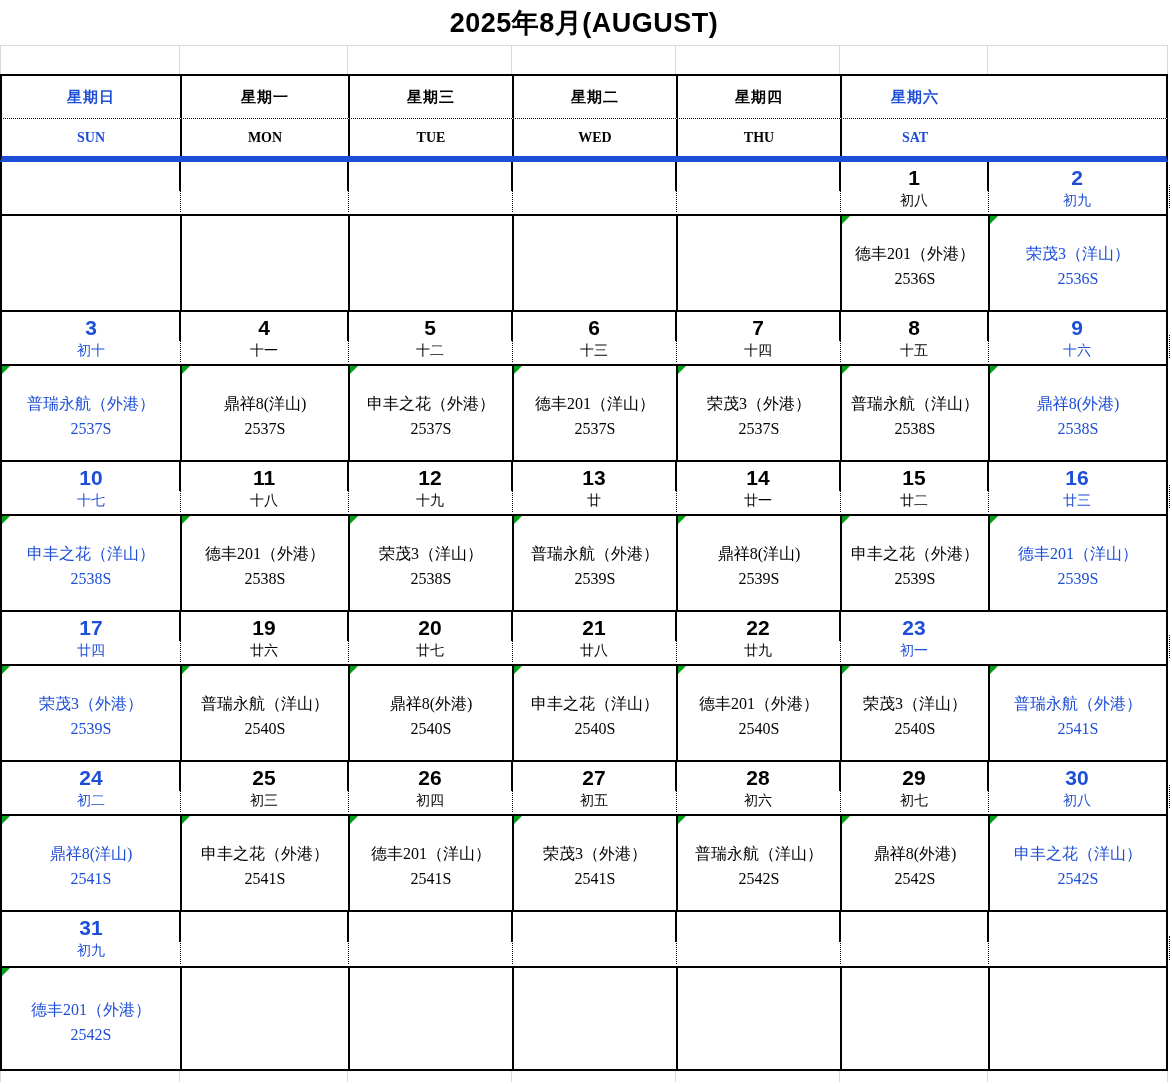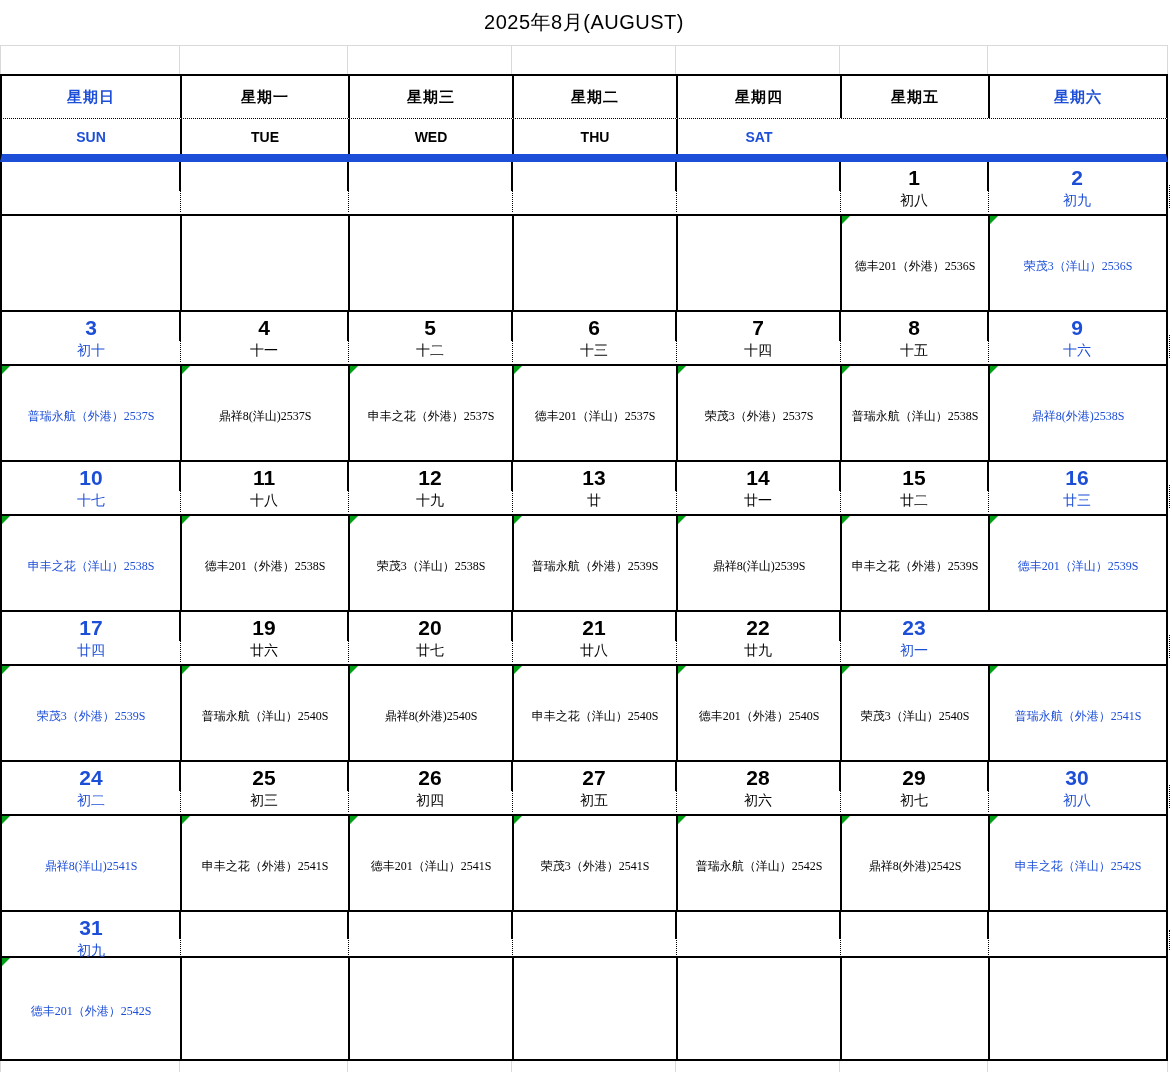--- a/index.html
+++ b/index.html
@@ -6,69 +6,69 @@
   html,body { background:#fff; }
   body {
     width: 1172px; height: 1084px;
     font-family: "Liberation Sans", sans-serif;
     color: #000; overflow: hidden; position: relative;
   }
   .page { width: 1168px; }
 
   .title-row {
     height: 45px; display: flex; align-items: center; justify-content: center;
-    font-weight: normal; font-size: 20px; letter-spacing: 0.5px; text-align: center;
+    font-weight: bold; font-size: 27px; letter-spacing: 0.5px; text-align: center;
   }
 
   
   .grid-plain { display: grid; grid-template-columns: 180px 168px 164px 164px 164px 148px 180px; }
   .thin-row { height: 29px; border-top: 1px solid #D9D9D9; }
   .strip-row { height: 11px; }
   .tc { border-right: 1px solid #D9D9D9; }
   .tc:first-child { border-left: 1px solid #D9D9D9; }
 
   .grid { display: grid; grid-template-columns: 178px 168px 164px 164px 164px 148px 178px; }
   .bordered { border-left: 2px solid #000; border-right: 2px solid #000; width: 1168px; }
 
   
   .row-cn { border-top: 2px solid #000; border-bottom: 1px dotted #000; height: 45px; }
-  .row-en { border-bottom: 8px solid #1d4ed8; height: 43px; }
+  .row-en { border-bottom: 6px solid #1d4ed8; height: 43px; font-family: Liberation Serif, serif; }
   .hc {
     display: flex; align-items: center; justify-content: center;
     font-weight: bold; font-size: 15px; letter-spacing: 1px;
   }
   .row-en .hc { font-size: 14px; letter-spacing: 0; }
   .row-cn .hc + .hc, .row-en .hc + .hc { border-left: 2px solid #000; }
 
   
   .row-date { border-bottom: 2px solid #000; height: 54px; position: relative; }
-  .row-date.last { height: 46px; }
+  .row-date.last { height: 56px; }
   .row-date::after {
     content:""; position:absolute; right:-4px; bottom:6px; height:45%;
     border-right:1px dotted #000;
   }
   .date-c { position: relative; text-align: center; padding-top: 3px; }
   .date-c + .date-c::before {
     content:""; position:absolute; left:-1px; top:0; height:56%; width:0;
     border-left:2px solid #000;
   }
   .date-c + .date-c::after {
     content:""; position:absolute; left:0; bottom:2px; height:42%; width:0;
     border-left:1px dotted #000;
   }
   .num { font-weight: bold; font-size: 21px; line-height: 26px; }
   .lunar { font-size: 14px; line-height: 20px; font-family: Liberation Serif, serif; }
 
   
   .row-event { border-bottom: 2px solid #000; height: 96px; }
   .row-event.last { height: 103px; }
   .event-c {
-    position: relative; display: flex; flex-direction: row;
+    position: relative; display: flex; flex-direction: column;
     align-items: center; justify-content: center; padding-top: 6px;
-    font-family: "Liberation Serif", serif; font-size: 12px; line-height: 25px;
+    font-family: "Liberation Serif", serif; font-size: 16px; line-height: 25px;
   }
   .row-event .event-c + .event-c { border-left: 2px solid #000; }
   .tri {
     position: absolute; top: 0; left: 0; width: 0; height: 0;
     border-top: 8px solid #00A014; border-right: 8px solid transparent;
   }
 
   .red { color: #1d4ed8; }
 </style>
 </head>
@@ -85,25 +85,25 @@
       <div class="tc"></div>
       <div class="tc"></div>
     </div>
   <div id="calBody">
       <div class="grid bordered row-cn">
         <div class="hc red">星期日</div>
         <div class="hc">星期一</div>
         <div class="hc">星期三</div>
         <div class="hc">星期二</div>
         <div class="hc">星期四</div>
-        <div class="hc">星期五</div>
         <div class="hc red">星期六</div>
       </div>
       <div class="grid bordered row-en">
         <div class="hc red">SUN</div>
+        <div class="hc">MON</div>
         <div class="hc">TUE</div>
         <div class="hc">WED</div>
         <div class="hc">THU</div>
         <div class="hc red">SAT</div>
       </div>
       <div class="grid bordered row-date">
         <div class="date-c">
           <div class="num"></div>
           <div class="lunar"></div>
         </div>

